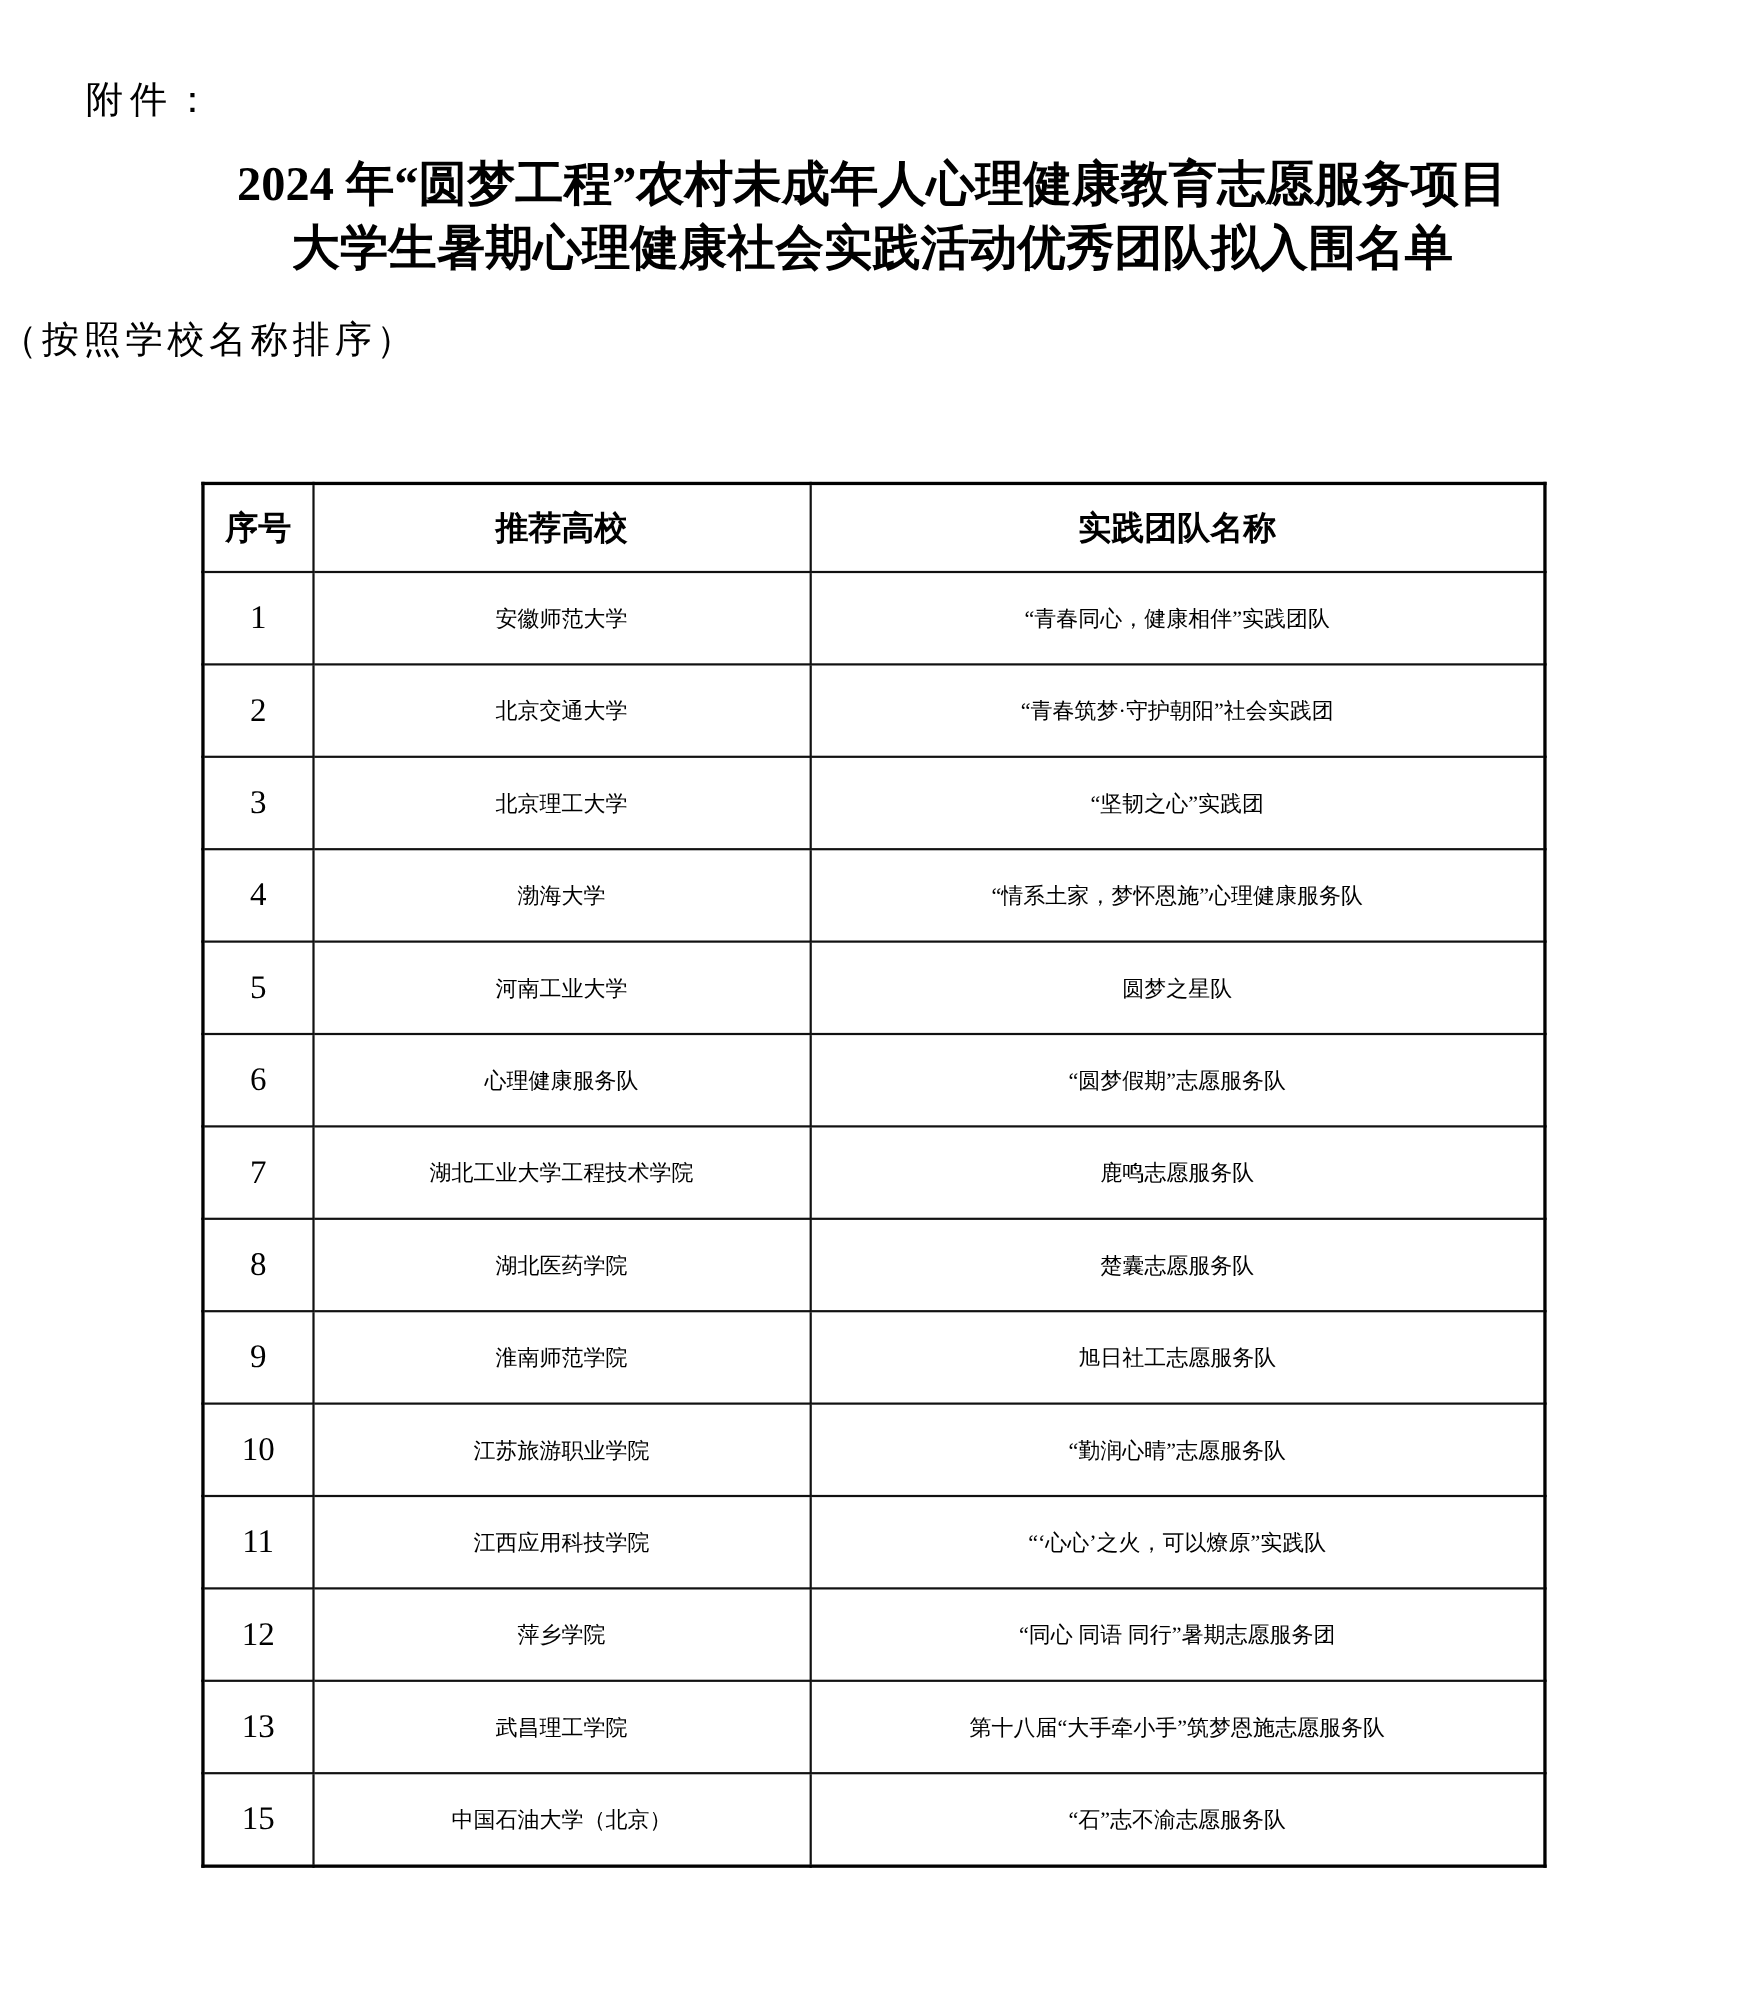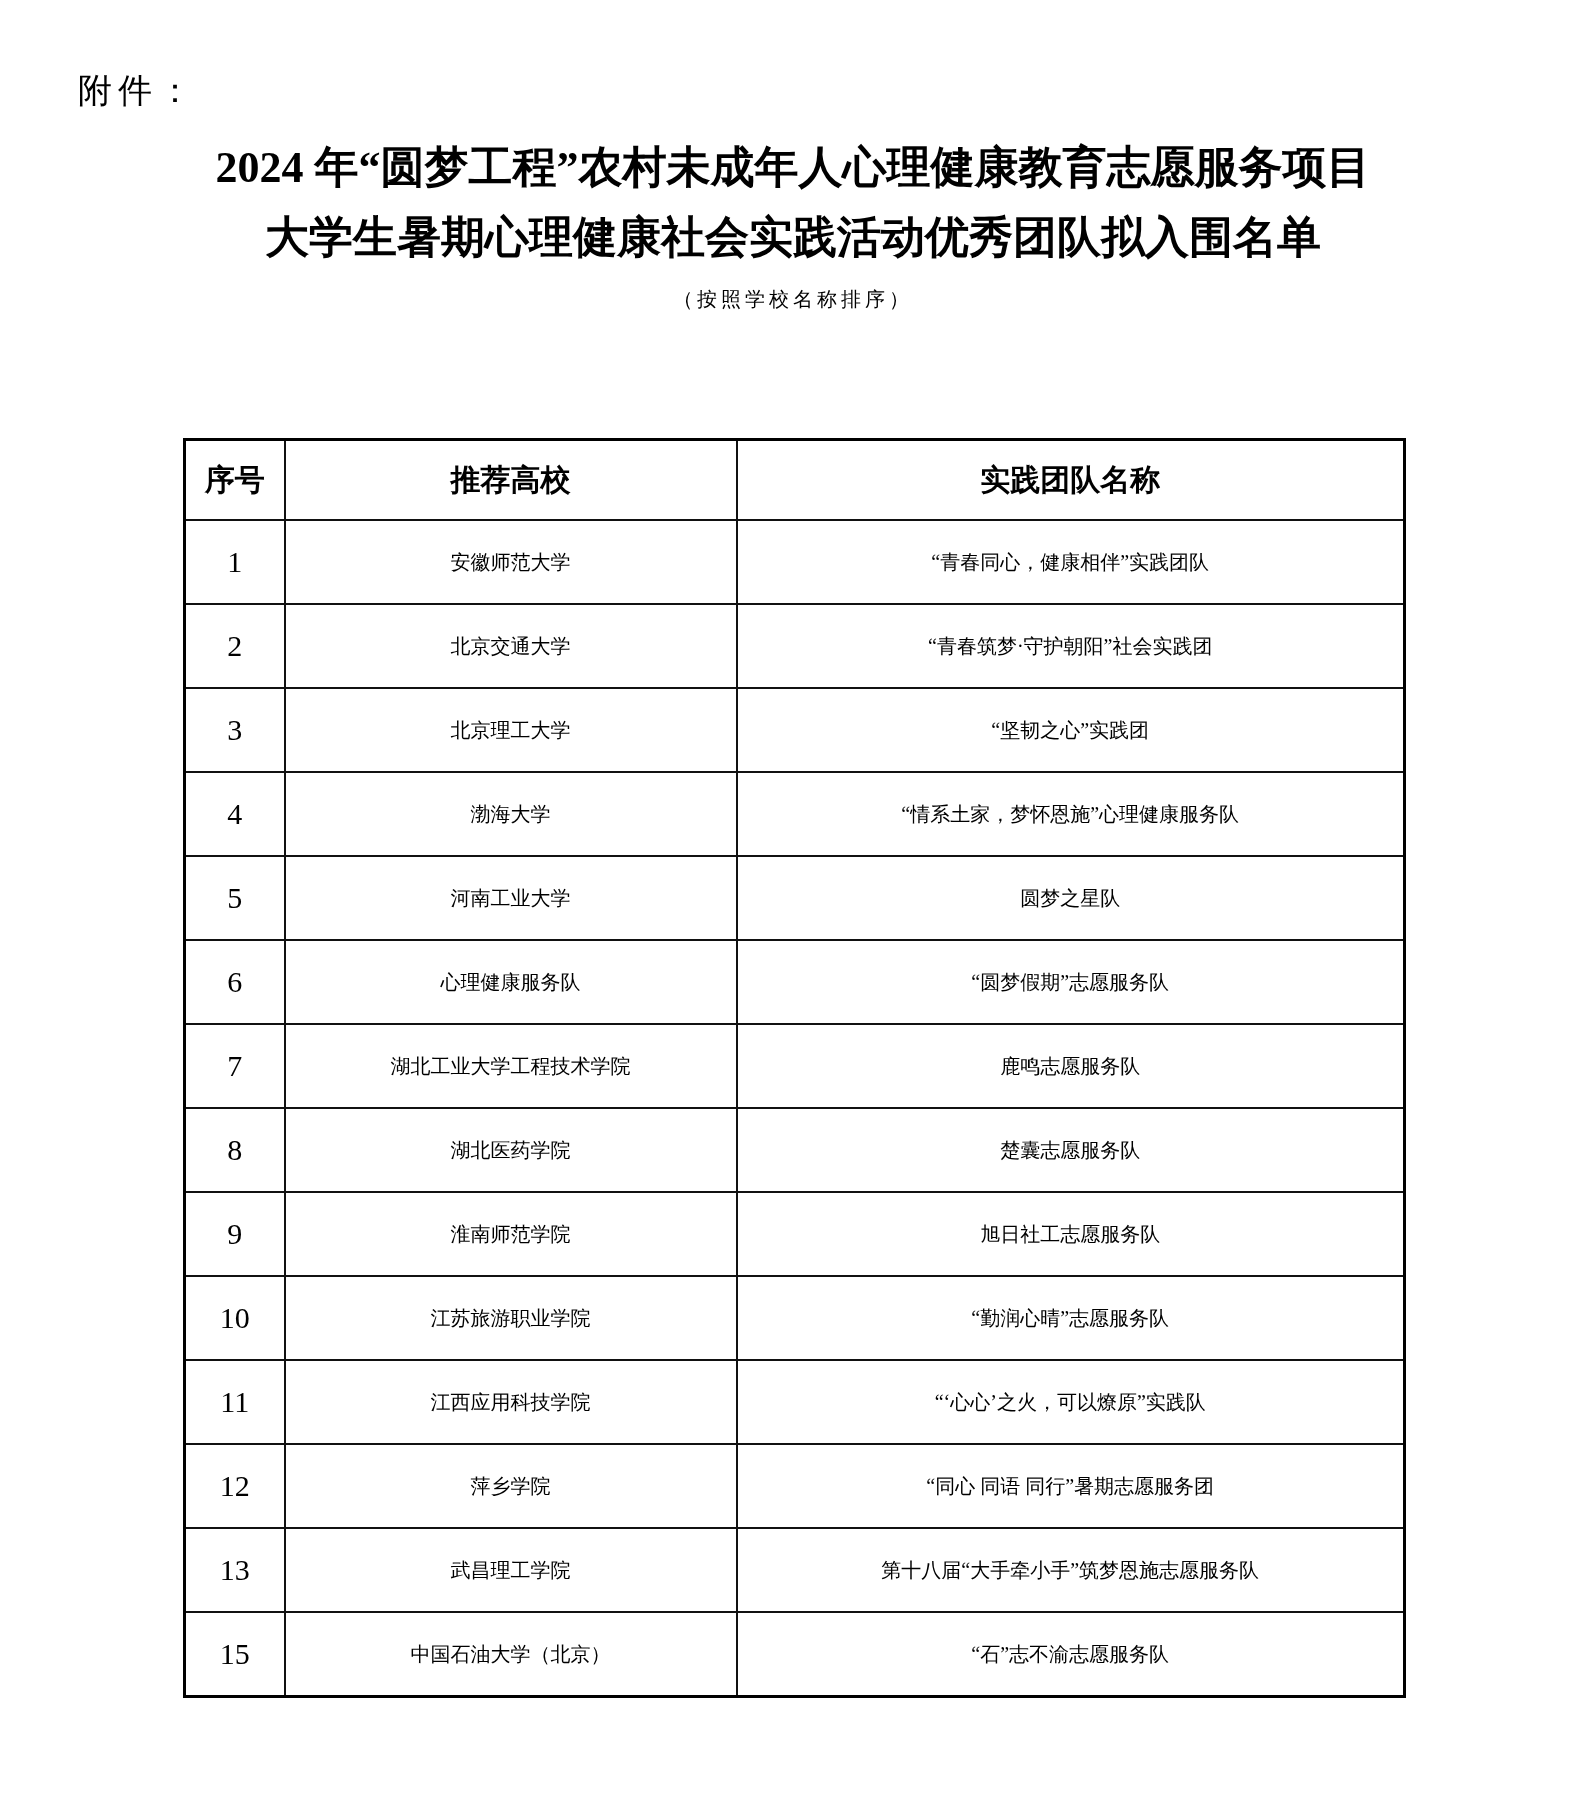--- a/index.html
+++ b/index.html
@@ -27,28 +27,27 @@
     position: absolute;
     left: 0;
     width: 100%;
     text-align: center;
     font-weight: bold;
     font-size: 44px;
     font-family: "Liberation Serif", "DejaVu Serif", serif;
     white-space: nowrap;
   }
   .title-line.line1 { top: 138px; }
-  .title-line.line2 { top: 208px; }
+  .title-line.line2 { top: 196px; }
   .subtitle {
     position: absolute;
     top: 286px;
     left: 0;
     width: 100%;
-    text-align: center;
-    font-size: 20px;
+    font-size: 34px;
     letter-spacing: 4px;
     font-family: "Liberation Serif", "DejaVu Serif", serif;
   }
   table.roster {
     position: absolute;
     top: 438px;
     left: 183px;
     width: 1220px;
     border-collapse: collapse;
     table-layout: fixed;

